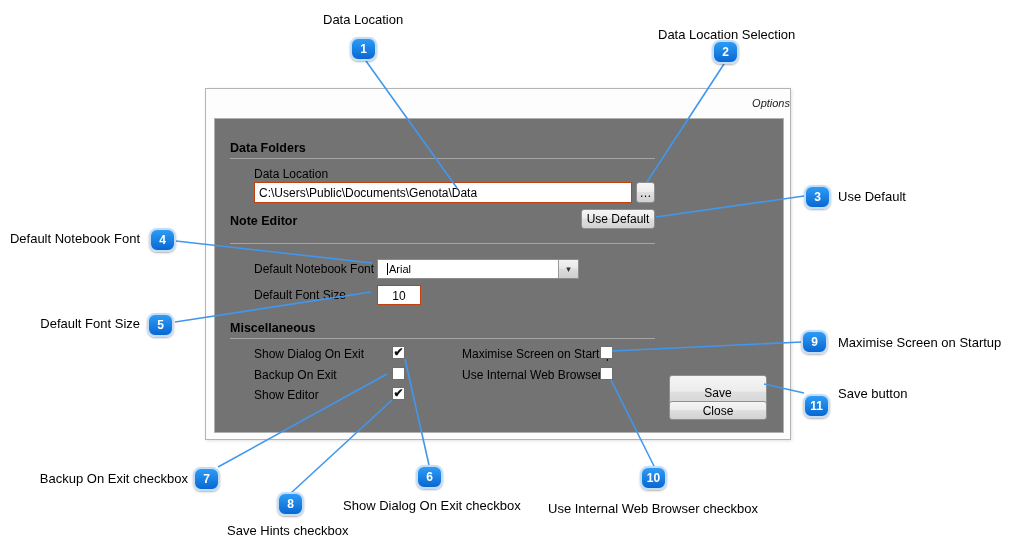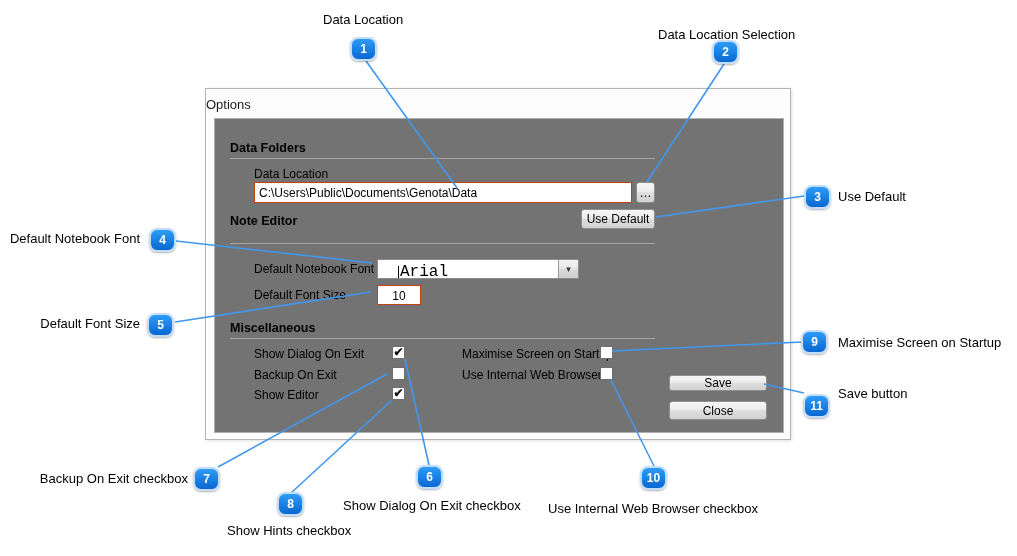--- a/index.html
+++ b/index.html
@@ -3,37 +3,37 @@
 <meta charset="utf-8">
 <style>
   * { margin:0; padding:0; box-sizing:border-box; }
   html,body { width:1017px; height:556px; background:#ffffff; overflow:hidden;
               font-family:"Liberation Sans", sans-serif; }
 
   
   .dialog { position:absolute; left:205px; top:88px; width:586px; height:352px;
             background:#fdfdfd; border:1px solid #b4b4b4;
             box-shadow:1px 1px 3px rgba(0,0,0,.12); }
-  .dialog-title { position:absolute; left:0; top:8px; width:100%; text-align:left;
-                  font-size:13px; color:#1b1b1b; }
+  .dialog-title { position:absolute; left:0; top:8px; width:100%; text-align:right;
+                  font-size:11px; color:#1b1b1b;font-style:italic; }
   .panel { position:absolute; left:8px; top:29px; width:570px; height:315px;
            background:#737373; border:1px solid #b0b0b0; }
   .sec-head { position:absolute; font-size:12.5px; font-weight:bold; color:#000; }
   .sec-rule { position:absolute; left:15px; width:425px; height:0;
               border-top:1px solid #a5a5a5; }
   .lbl { position:absolute; font-size:12px; color:#000; white-space:nowrap; }
   .tbox { position:absolute; background:#fff; border:1px solid #c2410c;
           font-size:12px; color:#000; padding:3px 0 0 4px; white-space:nowrap;
           overflow:hidden; }
   .btn { position:absolute; display:flex; align-items:center; justify-content:center;
          font-size:12px; color:#000; border:1px solid #8f8f8f; border-radius:3px;
          background:linear-gradient(to bottom,#f5f5f5,#ececec 45%,#dfdfdf 50%,#d2d2d2);
          cursor:default; }
   .combo { position:absolute; background:#fff; border:1px solid #8c8c8c; display:flex; }
-  .combo-text { flex:1; font-size:16px; padding:3px 0 0 20px; white-space:nowrap;font-family:Liberation Mono, monospace; }
+  .combo-text { flex:1; font-size:11px; padding:3px 0 0 9px; white-space:nowrap; }
   .caret { display:inline-block; width:1px; height:12px; background:#000;
            vertical-align:-2px; margin-right:1px; }
   .combo-btn { width:20px; border-left:1px solid #9a9a9a; display:flex;
                align-items:center; justify-content:center; font-size:9px; color:#333;
                background:linear-gradient(to bottom,#f3f3f3,#e8e8e8 45%,#dcdcdc 50%,#cfcfcf); }
   .cb { position:absolute; width:13px; height:13px; background:#fff;
         border:1px solid #6e6e6e; font-size:12px; line-height:11px; text-align:center;
         font-weight:bold; color:#111; }
 
   
@@ -84,21 +84,21 @@
     <div class="lbl" style="left:39px; top:249px;">Backup On Exit</div>
     <div class="cb" style="left:177px; top:248px;"></div>
     <div class="lbl" style="left:39px; top:269px;">Show Editor</div>
     <div class="cb" style="left:177px; top:268px;">✔</div>
 
     <div class="lbl" style="left:247px; top:228px;">Maximise Screen on Startup</div>
     <div class="cb" style="left:385px; top:227px;"></div>
     <div class="lbl" style="left:247px; top:249px;">Use Internal Web Browser</div>
     <div class="cb" style="left:385px; top:248px;"></div>
 
-    <div class="btn" style="left:454px; top:256px; width:98px; height:16px;">Save</div>
+    <div class="btn" style="left:454px; top:256px; width:98px; height:35px;">Save</div>
     <div class="btn" style="left:454px; top:282px; width:98px; height:19px;text-align:center;">Close</div>
   </div>
 </div>
 
 <svg class="lines" width="1017" height="556">
   <line x1="366" y1="61" x2="457" y2="188"></line>
   <line x1="724" y1="64" x2="647" y2="182"></line>
   <line x1="804" y1="196" x2="656" y2="217"></line>
   <line x1="176" y1="241" x2="372" y2="263"></line>
   <line x1="175" y1="322" x2="371" y2="292"></line>
@@ -110,21 +110,21 @@
   <line x1="764" y1="384" x2="804" y2="393"></line>
 </svg>
 
 <div class="co-label" style="left:323px; top:12px;">Data Location</div>
 <div class="co-label" style="left:658px; top:27px;">Data Location Selection</div>
 <div class="co-label" style="left:838px; top:189px;">Use Default</div>
 <div class="co-label ra" style="left:0; top:231px; width:140px;">Default Notebook Font</div>
 <div class="co-label ra" style="left:0; top:316px; width:140px;">Default Font Size</div>
 <div class="co-label" style="left:343px; top:498px;">Show Dialog On Exit checkbox</div>
 <div class="co-label ra" style="left:0; top:471px; width:188px;">Backup On Exit checkbox</div>
-<div class="co-label" style="left:227px; top:523px;">Show Hints checkbox</div>
+<div class="co-label" style="left:227px; top:523px;">Save Hints checkbox</div>
 <div class="co-label" style="left:838px; top:335px;">Maximise Screen on Startup</div>
 <div class="co-label" style="left:548px; top:501px;">Use Internal Web Browser checkbox</div>
 <div class="co-label" style="left:838px; top:386px;">Save button</div>
 
 <div class="badge" style="left:350px; top:37px;">1</div>
 <div class="badge" style="left:712px; top:40px;">2</div>
 <div class="badge" style="left:804px; top:185px;">3</div>
 <div class="badge" style="left:149px; top:228px;">4</div>
 <div class="badge" style="left:147px; top:313px;">5</div>
 <div class="badge" style="left:416px; top:465px;">6</div>

